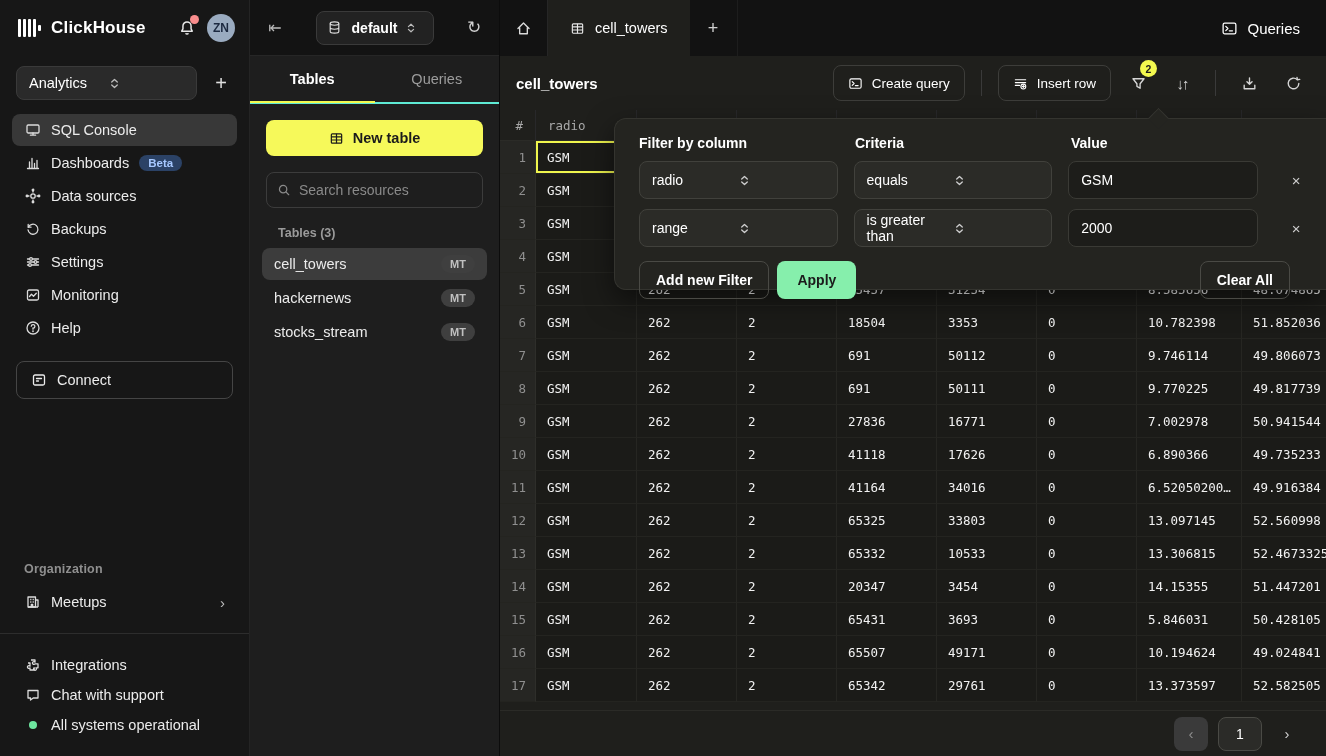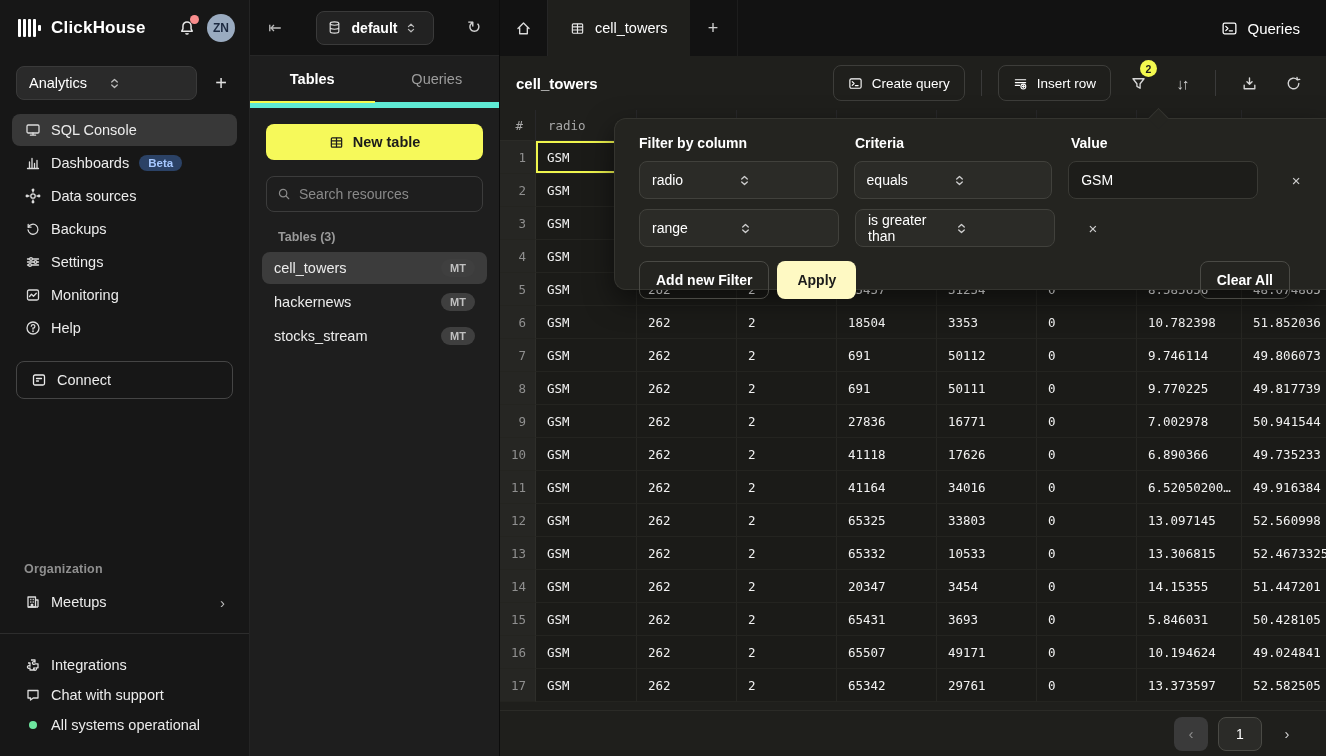--- a/index.html
+++ b/index.html
@@ -36,21 +36,21 @@
   .status-dot { width:8px; height:8px; border-radius:50%; background:#6EE7A0; }
   .chev-r { margin-left:auto; color:#bdbdbd; font-size:15px; }
 
   
   .tables-panel { width:250px; min-width:250px; background:#1e1e1e; display:flex; flex-direction:column; border-right:1px solid #0c0c0c; }
   .tp-header { height:56px; background:#131313; border-bottom:1px solid #262626; display:flex; align-items:center; padding:0 14px; justify-content:space-between; }
   .collapse-ic { color:#b9b9b9; font-size:16px; cursor:pointer; width:22px; text-align:center; }
   .db-pill { height:34px; background:#222; border:1px solid #3a3a3a; border-radius:8px; display:flex; align-items:center; gap:8px; padding:0 10px; font-size:14px; font-weight:bold; color:#fff; cursor:pointer; min-width:118px; }
   .db-pill span { flex:1; }
   .refresh-ic { color:#cfcfcf; font-size:17px; cursor:pointer; width:22px; text-align:center; }
-  .tp-tabs { display:flex; border-bottom:6px solid #5eead4; }
+  .tp-tabs { display:flex; border-bottom:2px solid #5eead4; }
   .tp-tab { flex:1; height:46px; display:flex; align-items:center; justify-content:center; font-size:14.5px; color:#9c9c9c; cursor:pointer; position:relative; }
   .tp-tab.active { color:#fff; font-weight:bold; }
   .tp-tab.active::after { content:""; position:absolute; bottom:-1px; left:0; right:0; height:2px; background:#F3F94F; }
   .new-table-btn { margin:16px; height:36px; background:#F6F95A; border-radius:8px; display:flex; align-items:center; justify-content:center; gap:9px; color:#1b1b1b; font-size:14.5px; font-weight:bold; cursor:pointer; }
   .search-box { margin:0 16px 18px 16px; height:36px; border:1px solid #3c3c3c; border-radius:8px; display:flex; align-items:center; gap:8px; padding:0 10px; color:#8a8a8a; }
   .search-box input { background:transparent; border:none; outline:none; color:#e8e8e8; font-size:14px; width:100%; font-family:"Liberation Sans",sans-serif; }
   .search-box input::placeholder { color:#8a8a8a; }
   .tp-section { font-size:12.5px; color:#9a9a9a; font-weight:bold; padding:0 28px 8px 28px; }
   .table-item { height:32px; margin:0 12px 2px 12px; padding:0 12px; border-radius:8px; display:flex; align-items:center; font-size:14.5px; cursor:pointer; }
   .table-item.active { background:#3C3C3C; }
@@ -100,21 +100,21 @@
   .fp-labels { display:flex; gap:16px; margin-bottom:10px; }
   .fp-labels div { font-size:14px; font-weight:bold; color:#fff; }
   .fp-l1 { width:200px; } .fp-l2 { width:200px; } .fp-l3 { width:190px; }
   .fp-row { display:flex; gap:16px; align-items:center; margin-bottom:10px; }
   .fp-select { width:200px; height:38px; background:#2B2B27; border:1px solid #41413C; border-radius:8px; display:flex; align-items:center; padding:0 12px; font-size:14px; color:#fff; cursor:pointer; }
   .fp-select span { flex:1; }
   .fp-input { width:190px; height:38px; background:#1D1D1A; border:1px solid #3A3A35; border-radius:8px; padding:0 12px; font-size:14px; color:#fff; font-family:"Liberation Sans",sans-serif; outline:none; }
   .fp-x { margin-left:12px; color:#cfcfcf; font-size:15px; cursor:pointer; width:20px; text-align:center; }
   .fp-actions { display:flex; align-items:center; margin-top:14px; padding-right:16px; }
   .fp-btn-outline { height:38px; border:1px solid #4A4A45; border-radius:8px; padding:0 16px; display:flex; align-items:center; font-size:14px; font-weight:bold; color:#fff; cursor:pointer; }
-  .fp-apply { height:38px; background:#fef9c3; border-radius:8px; padding:0 20px; display:flex; align-items:center; font-size:14px; font-weight:bold; color:#1b1b1b; margin-left:8px; cursor:pointer; }
+  .fp-apply { height:38px; background:#86efac; border-radius:8px; padding:0 20px; display:flex; align-items:center; font-size:14px; font-weight:bold; color:#1b1b1b; margin-left:8px; cursor:pointer; }
   .fp-spacer { flex:1; }
 
   svg { display:block; }
 </style>
 </head>
 <body>
 
 <div class="app">
 
   <div class="sidebar">
@@ -658,20 +658,21 @@
             </span>
         </div>
         <div class="fp-select">
           <span>is greater than</span>
           <span>
               <svg width="13" height="13" viewBox="0 0 14 14" fill="none" stroke="#cfcfcf" stroke-width="1.4" stroke-linecap="round" stroke-linejoin="round">
                 <path d="M4 5.4 7 2.6l3 2.8M4 8.6l3 2.8 3-2.8"></path>
               </svg>
             </span>
         </div>
+        <input class="fp-input" type="text" value="2000" style="">
         <div class="fp-x">×</div>
       </div>
       <div class="fp-actions">
         <div class="fp-btn-outline">Add new Filter</div>
         <div class="fp-apply">Apply</div>
         <div class="fp-spacer"></div>
         <div class="fp-btn-outline">Clear All</div>
       </div>
     </div>
   </div>

